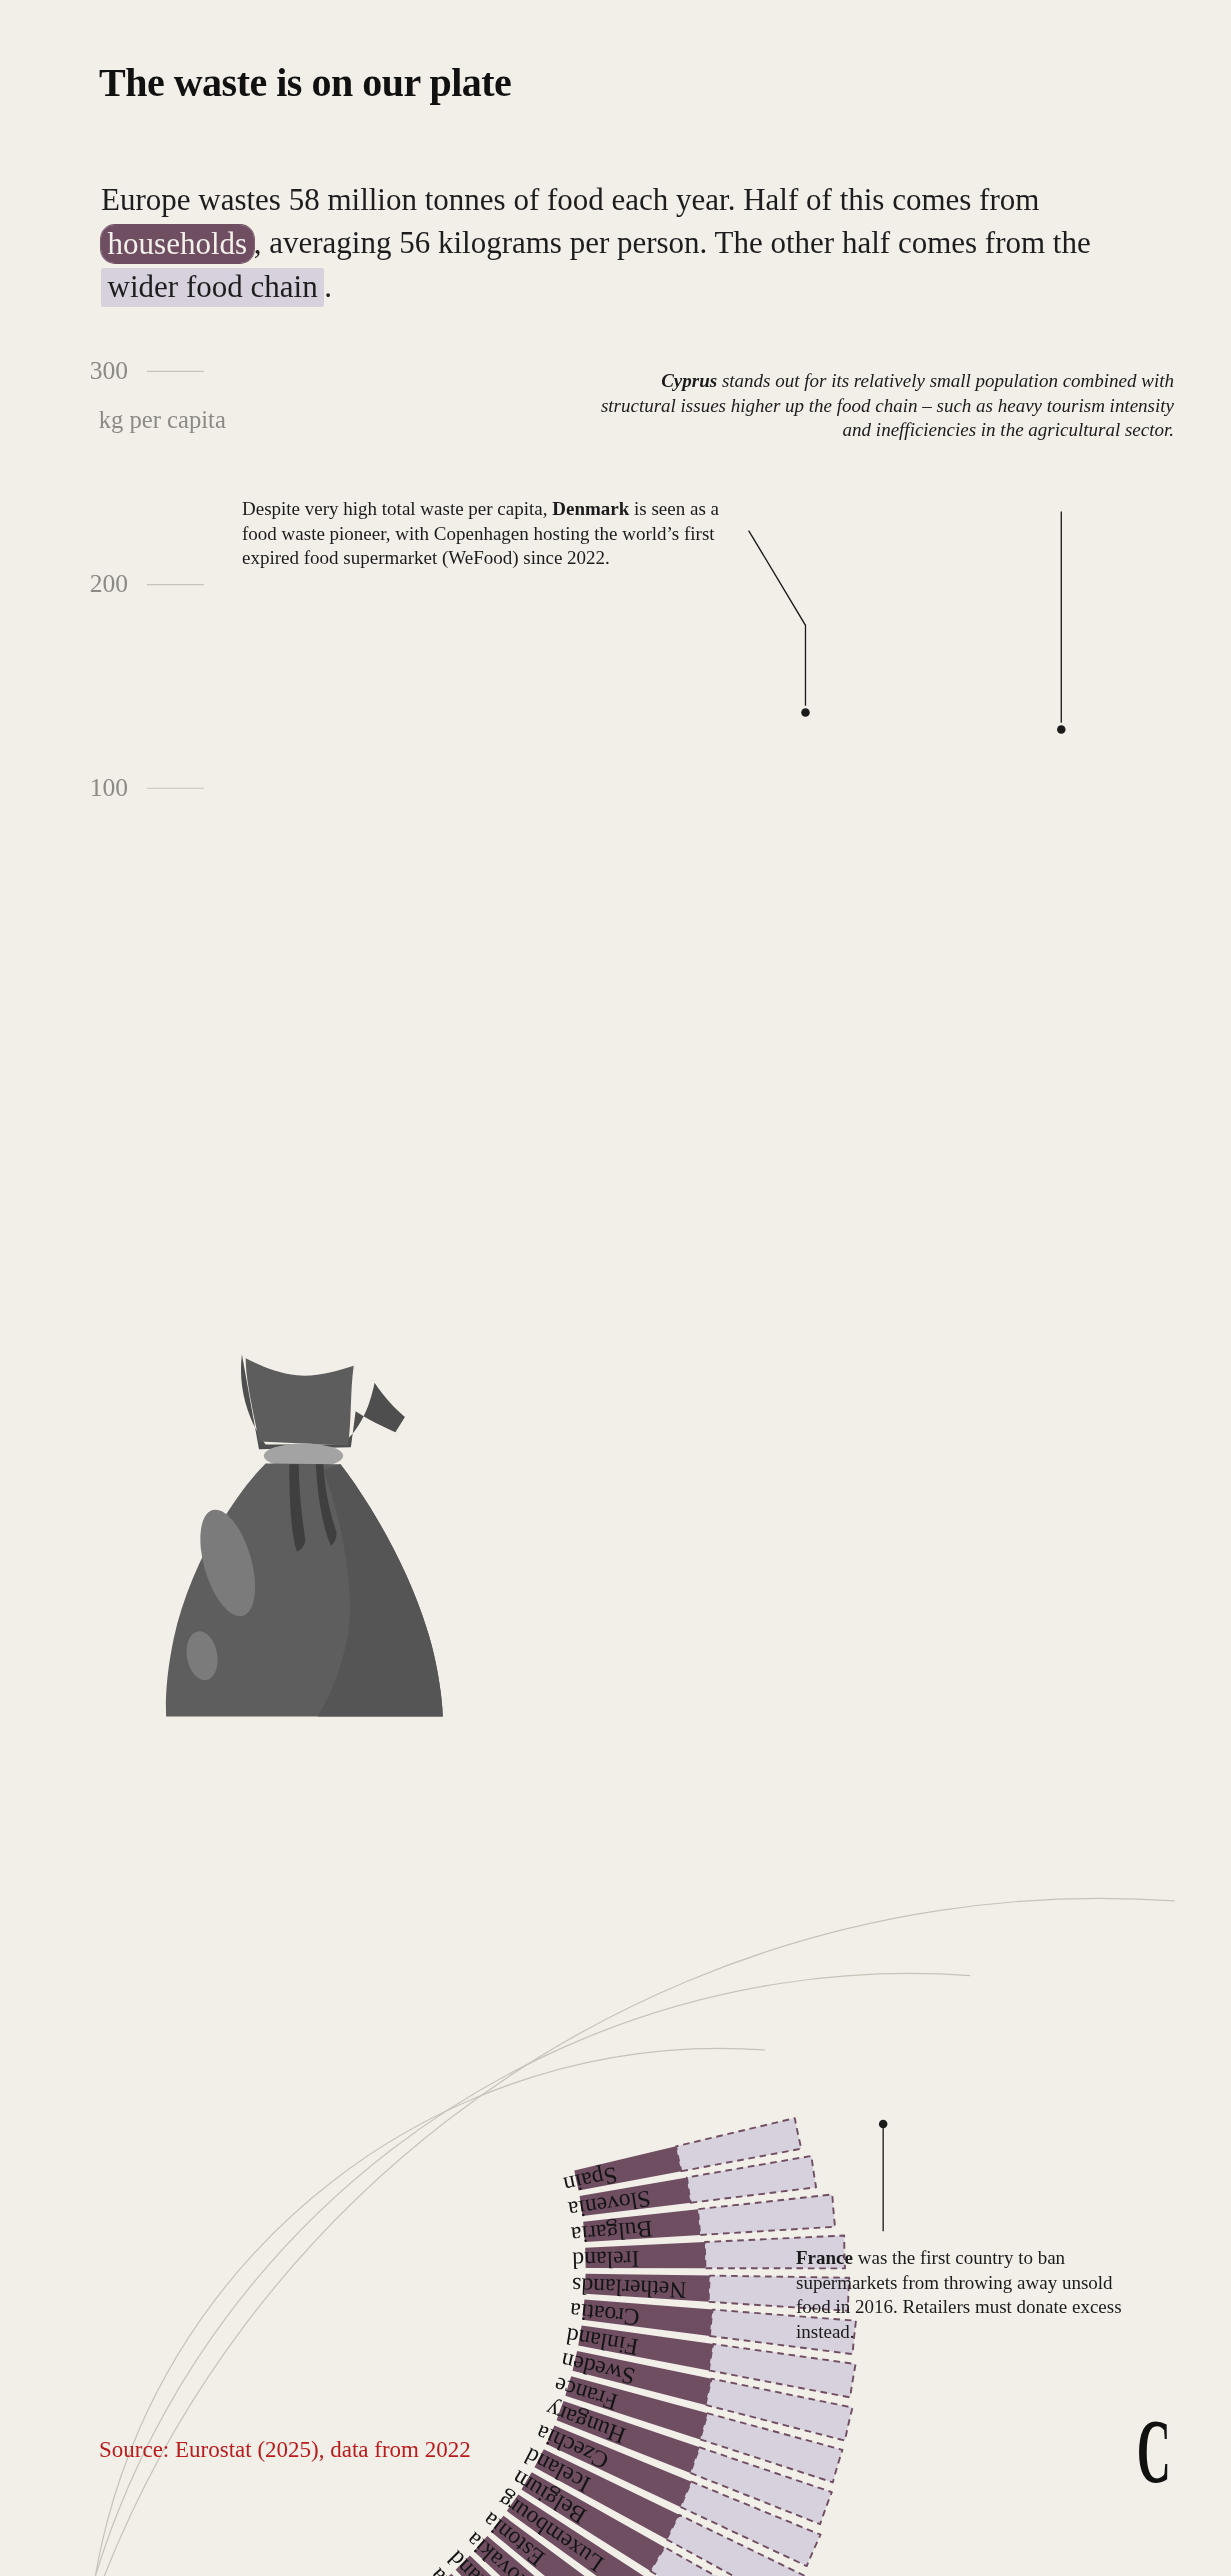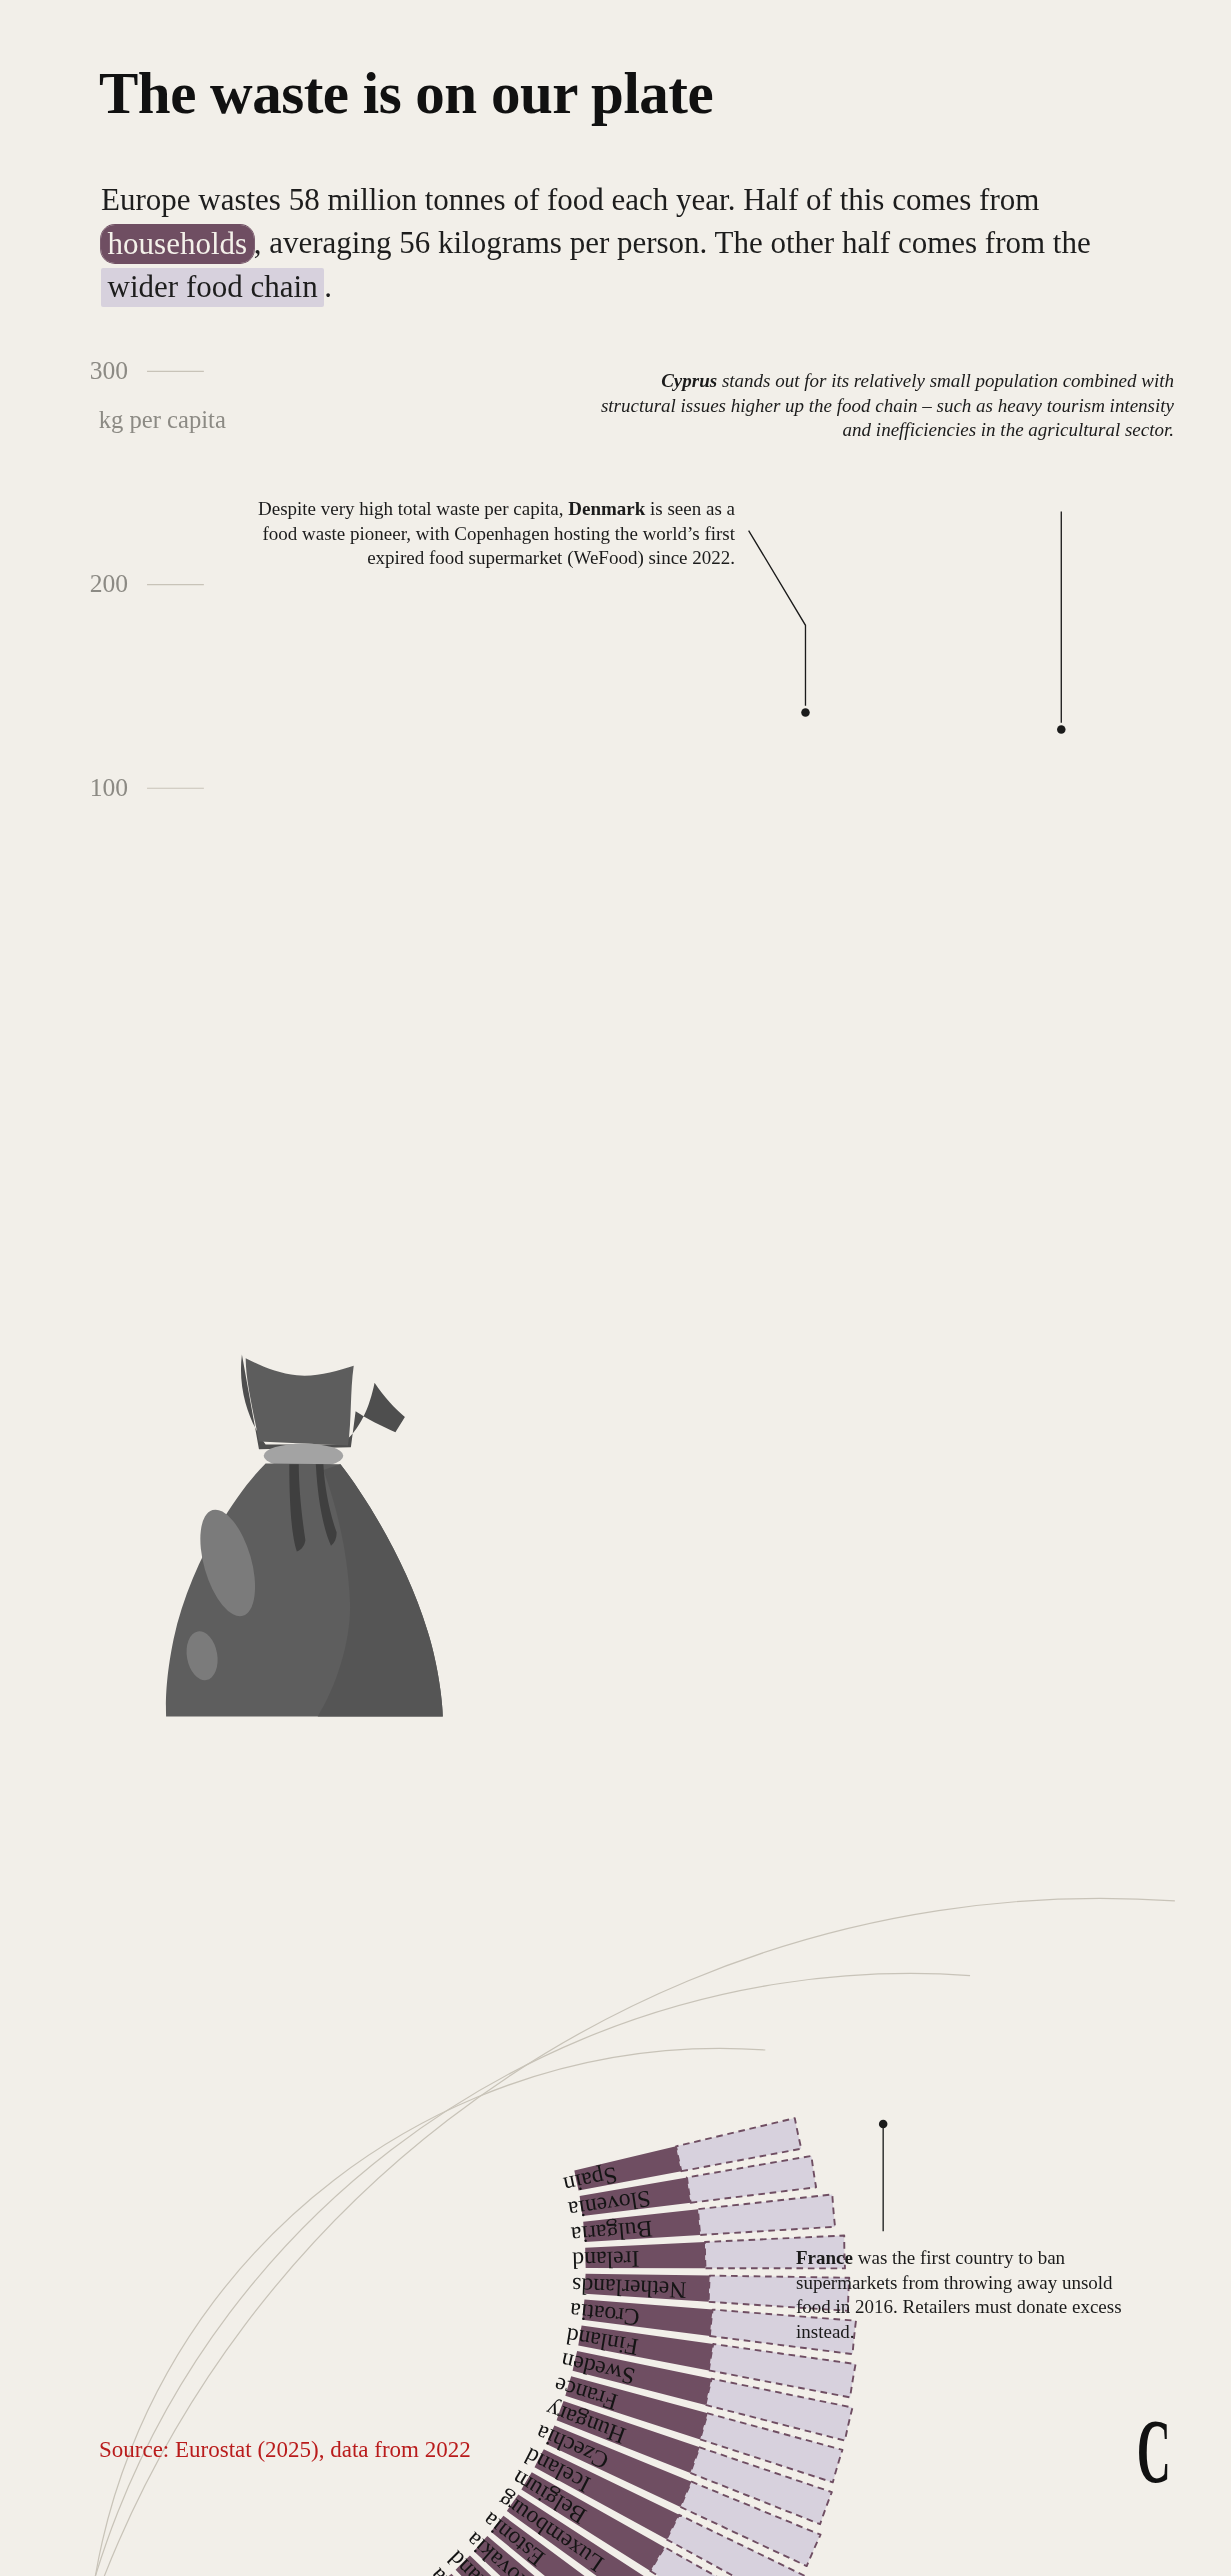--- a/index.html
+++ b/index.html
@@ -10,21 +10,21 @@
     color:#1a1a1a;
     position:relative;
     overflow:hidden;
   }
   .page{position:absolute;inset:0;}
 
   
   .title{
     position:absolute;left:99px;top:59px;
     font-family:"Liberation Serif", serif;
-    font-weight:700;font-size:59px;letter-spacing:-0.5px;
+    font-weight:700;font-size:40px;letter-spacing:-0.5px;
     color:#111;
   }
   .subtitle{
     position:absolute;left:101px;top:178px;width:1014px;
     font-size:31px;line-height:1.40;color:#1d1d1d;
   }
   .hl-house{
     background:#6f4e62;color:#f4f1ea;
     border-radius:14px;padding:0.9px 6.6px 2.8px 6.6px;
     box-shadow:0 0 0 0.9px #6f4e62;
@@ -50,21 +50,21 @@
     font-size:25px;fill:#141414;
   }
 
   
   .anno{
     position:absolute;
     font-size:19px;line-height:1.30;color:#1b1b1b;
   }
   .anno b{font-weight:700;}
   .anno-cyprus{left:587px;top:369px;width:587px;text-align:right;font-style:italic;}
-  .anno-denmark{left:242px;top:497px;width:493px;text-align:right;}
+  .anno-denmark{left:242px;top:497px;width:493px;text-align:left;}
   .anno-france{left:796px;top:2207px;width:341px;text-align:left;margin-top:39px;}
 
   
   .source{
     position:absolute;left:99px;top:2435px;width:947px;
     font-size:23px;line-height:1.34;color:#b91c1c;
   }
   .logo{
     position:absolute;right:64px;top:2406px;
     font-family:"Liberation Serif", serif;

